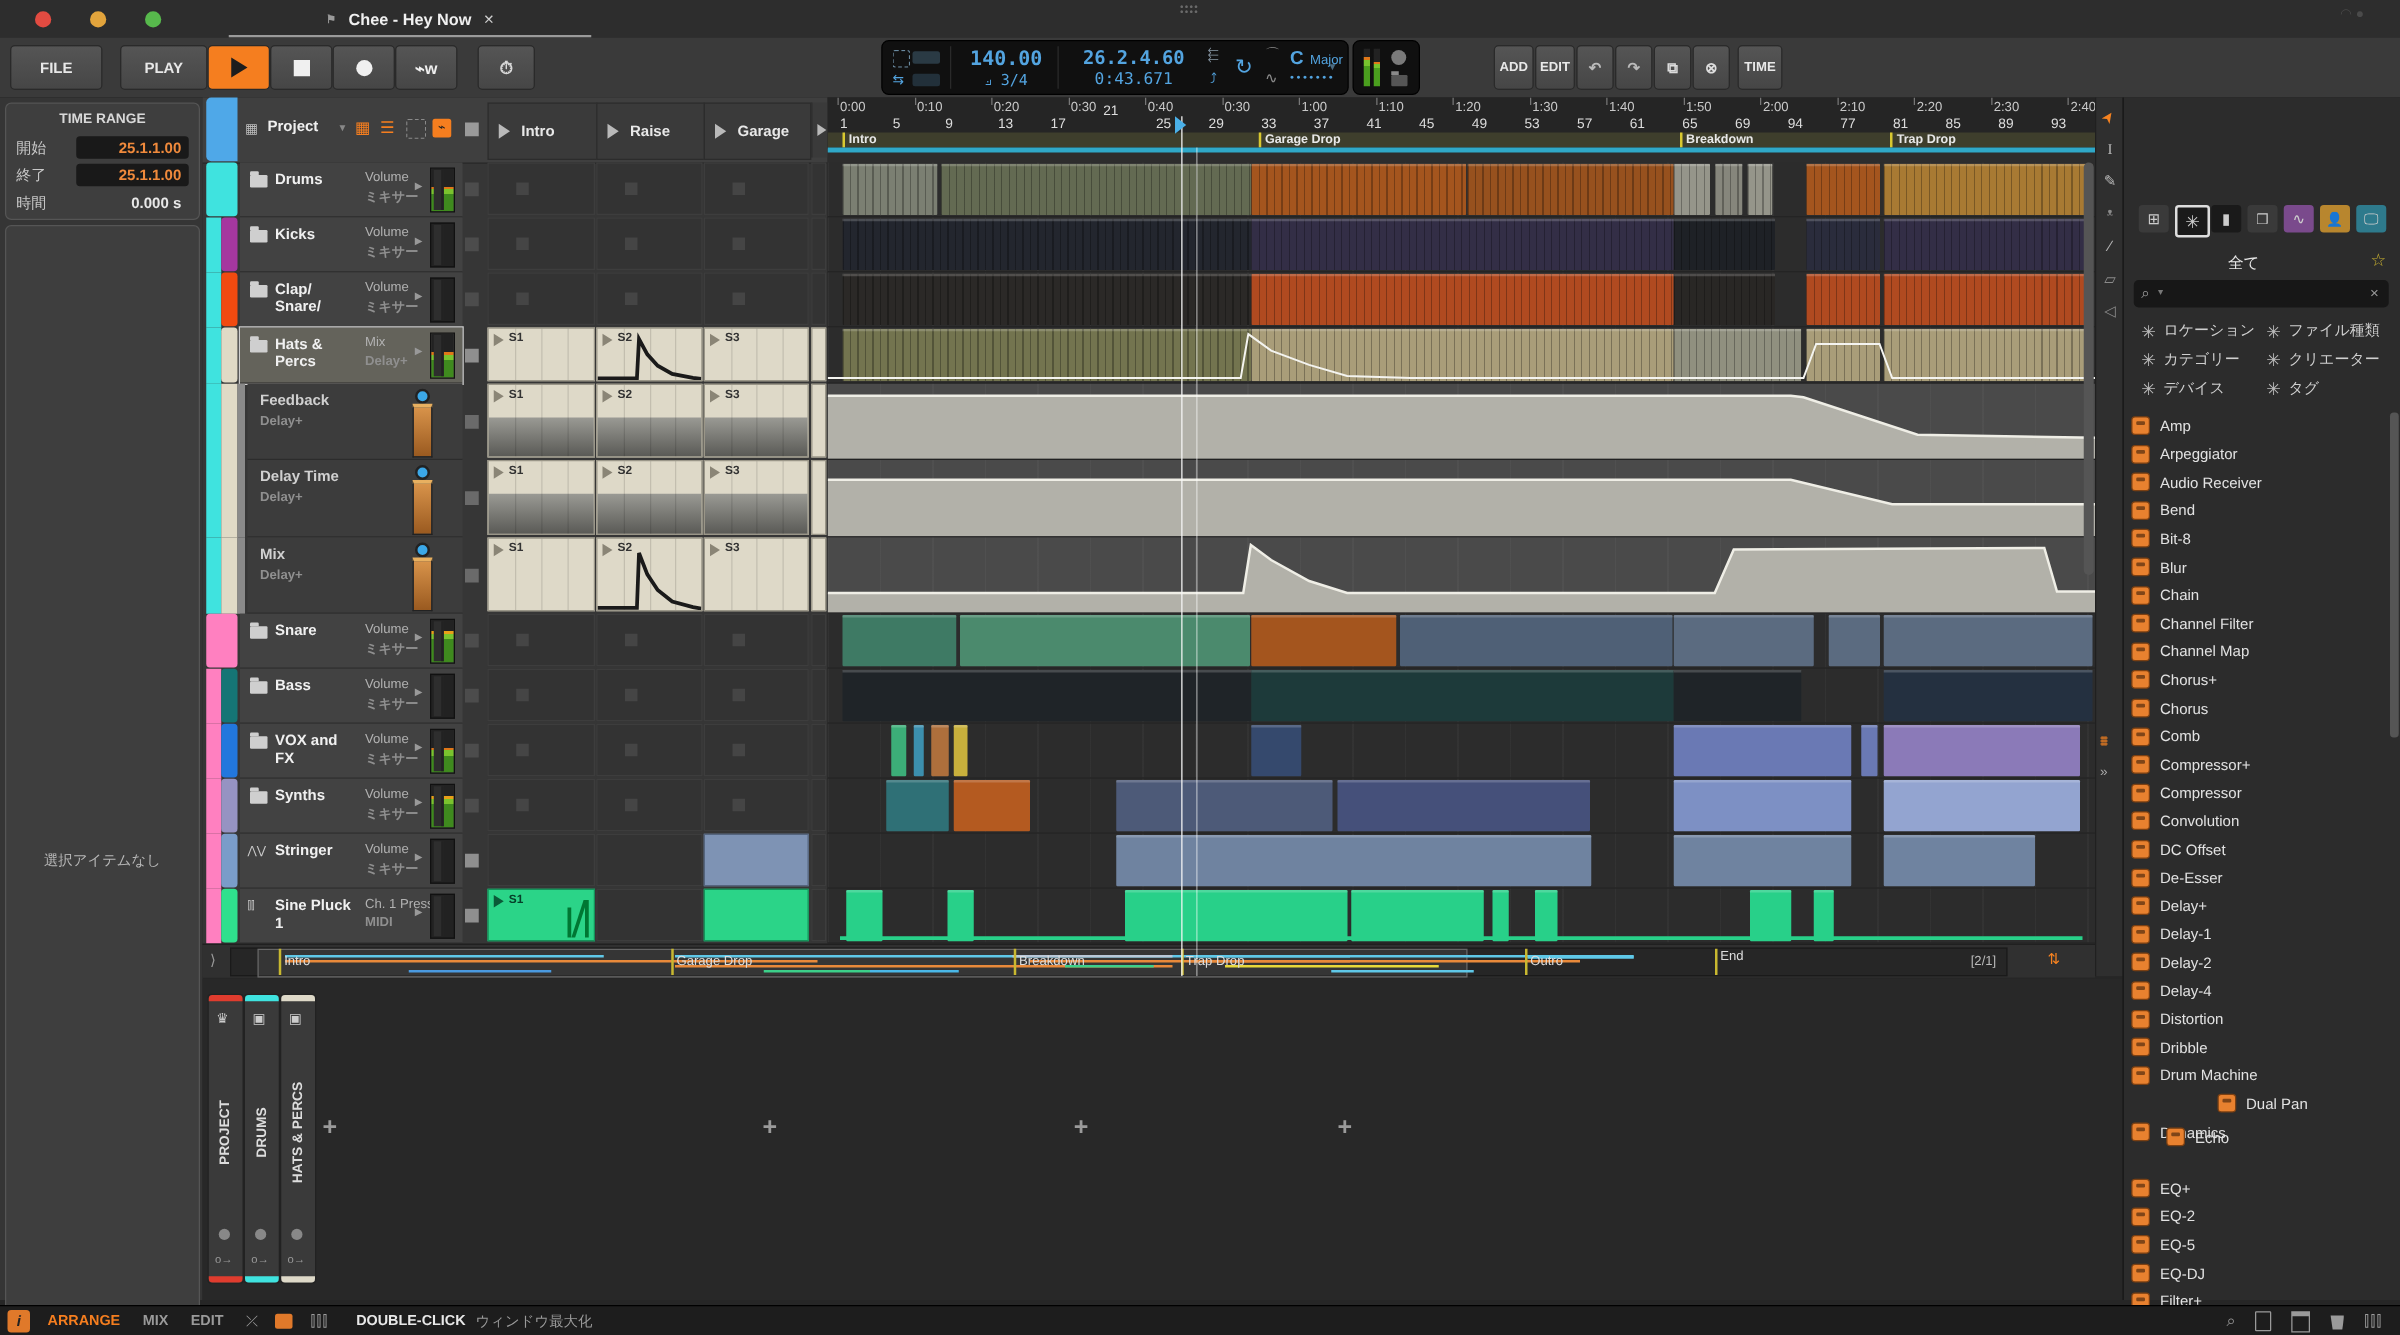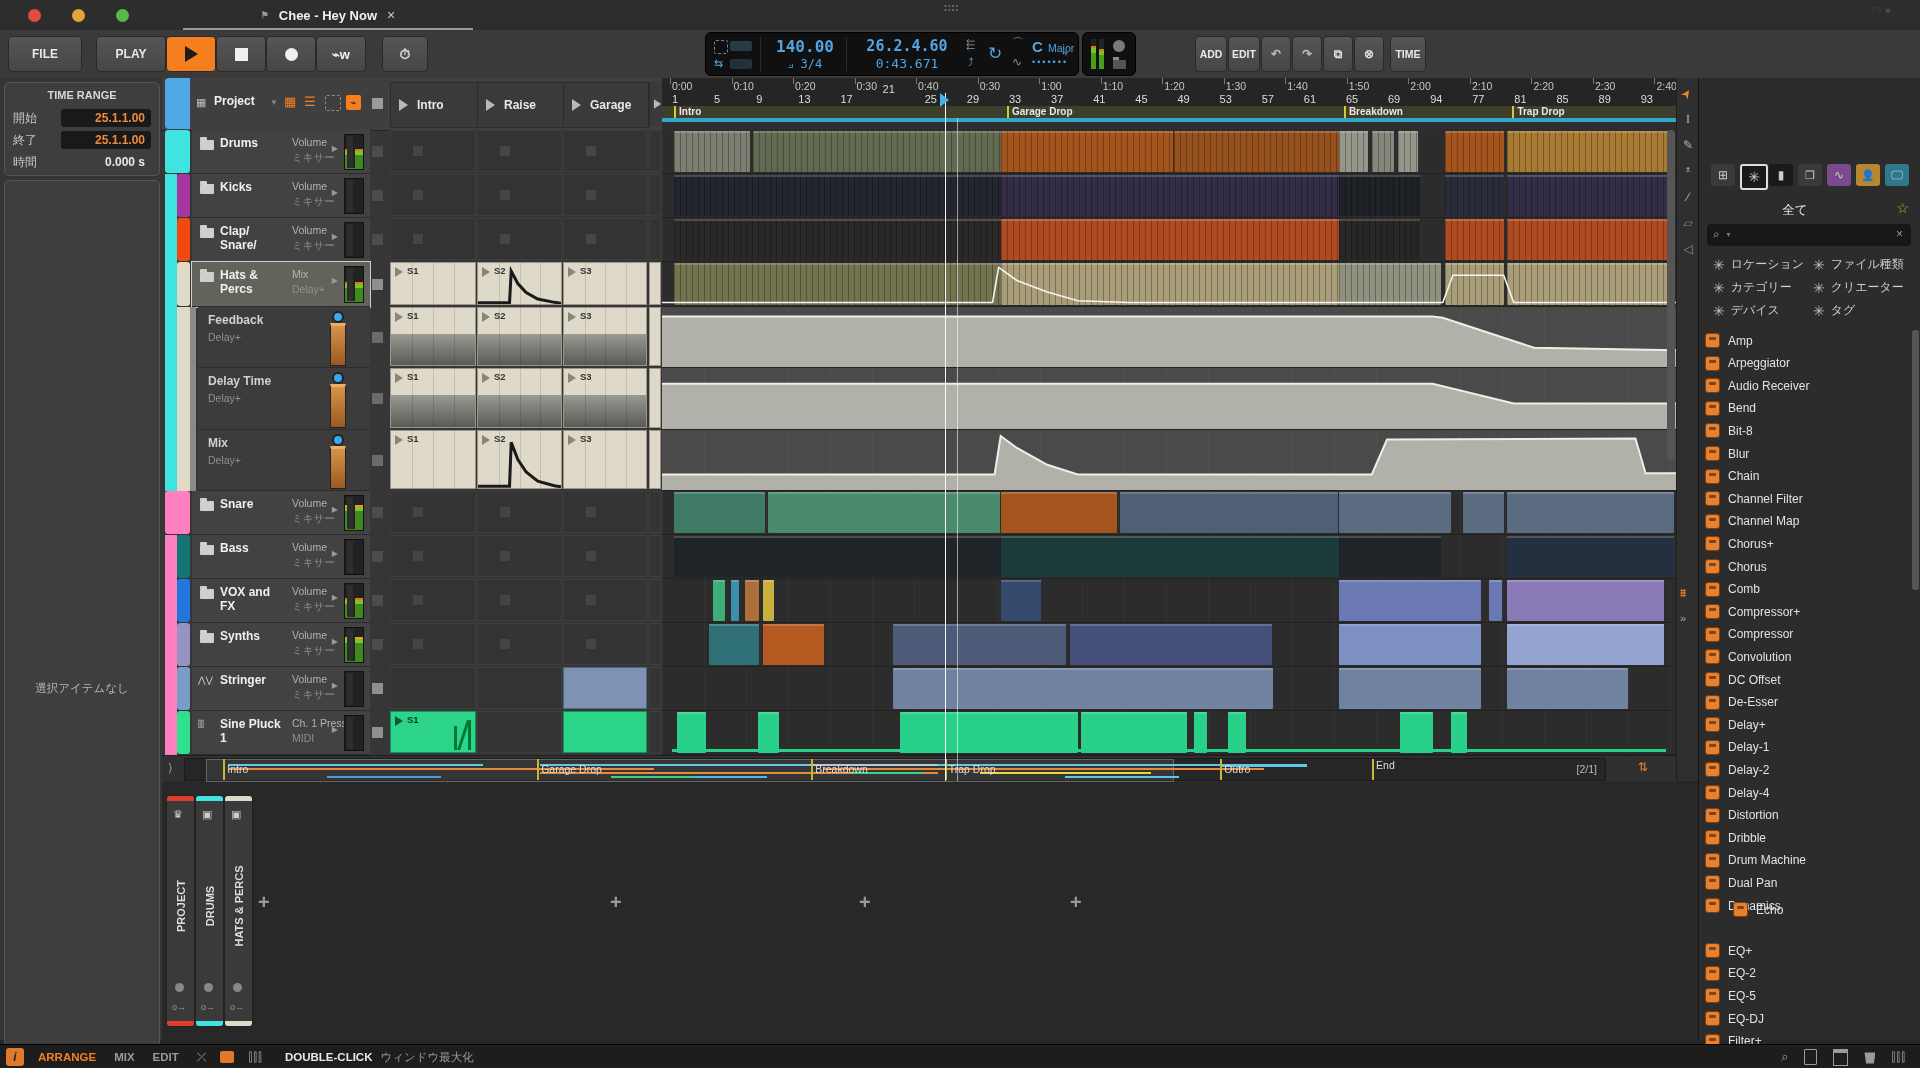--- a/index.html
+++ b/index.html
@@ -19,21 +19,21 @@
   .tbtn.orange{background:#f57e1f;color:#222;}
   .tclu{background:#101010;border-radius:6px;border:1px solid #000;}
   .mono{font-family:"DejaVu Sans Mono",monospace;}
   
   #leftpanel{left:0;top:78px;width:162px;height:962px;background:#353535;}
   .lpbox{left:4px;width:154px;background:#3e3e3e;border:1px solid #555;border-radius:5px;}
   .lprow{position:absolute;left:8px;right:8px;height:22px;display:flex;align-items:center;justify-content:space-between;}
   .lpval{background:#191919;border-radius:3px;color:#f08a3c;font-weight:bold;padding:2px 6px;min-width:78px;text-align:right;}
   .tname{font-weight:bold;color:#f0f0f0;font-size:12px;line-height:1.15;}
   .tsub{color:#b2b2b2;font-size:10.5px;line-height:1.3;}
-  .tsub2{color:#8f8f8f;font-size:10.5px;}
+  .tsub2{color:#8f8f8f;font-size:10.5px;font-weight:bold;}
   .meter{position:absolute;width:18px;background:#222;border:1px solid #111;}
   .folder{width:14px;height:10px;background:#cfcfcf;border-radius:1px;position:relative;}
   .folder:before{content:"";position:absolute;left:0;top:-3px;width:7px;height:3px;background:#cfcfcf;border-radius:1px 1px 0 0;}
   .cell{position:absolute;background:#333;border:1px solid #3d3d3d;box-sizing:border-box;}
   .beige{background:#ded9c8 !important;border:1px solid #9a9688 !important;}
   .slabel{position:absolute;left:16px;top:2px;font-size:9.5px;font-weight:bold;color:#333;}
   .stri{position:absolute;left:4px;top:4px;width:0;height:0;border-left:8px solid #8a8576;border-top:5px solid transparent;border-bottom:5px solid transparent;}
   
   #arranger{left:662px;top:78px;width:1014px;height:703px;background:#2d2d2d;overflow:hidden;}
   .rlbl{position:absolute;color:#c8c8c8;font-size:10.5px;}
@@ -941,21 +941,21 @@
         <span>Distortion</span>
       </div>
       <div class="bitem" style="top: 749.2px;">
         <div class="bdev"></div>
         <span>Dribble</span>
       </div>
       <div class="bitem" style="top: 771.8px;">
         <div class="bdev"></div>
         <span>Drum Machine</span>
       </div>
-      <div class="bitem" style="top: 794.4px;">
+      <div class="bitem" style="top: 794.4px; justify-content: center;">
         <div class="bdev"></div>
         <span>Dual Pan</span>
       </div>
       <div class="bitem" style="top: 817px;">
         <div class="bdev"></div>
         <span>Dynamics</span>
       </div>
       <div class="bitem" style="top: 821px; padding-left: 28px;">
         <div class="bdev"></div>
         <span>Echo</span>

